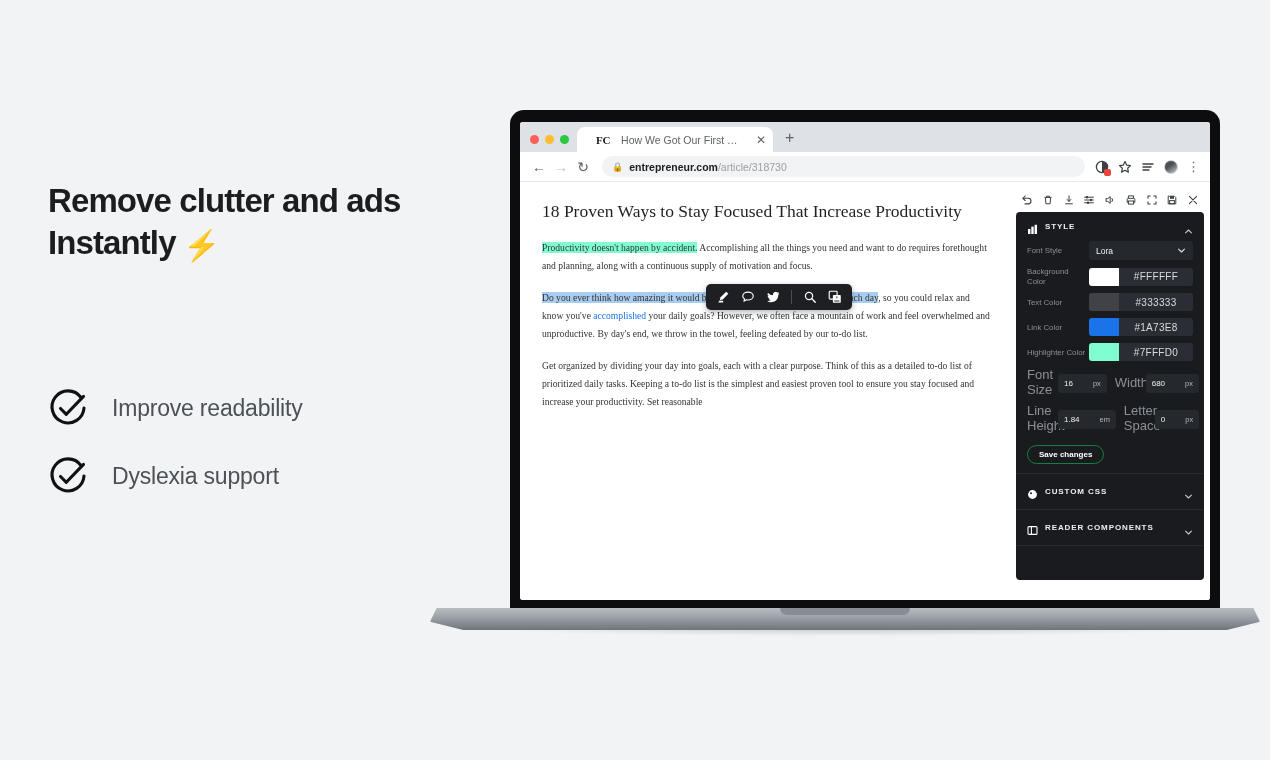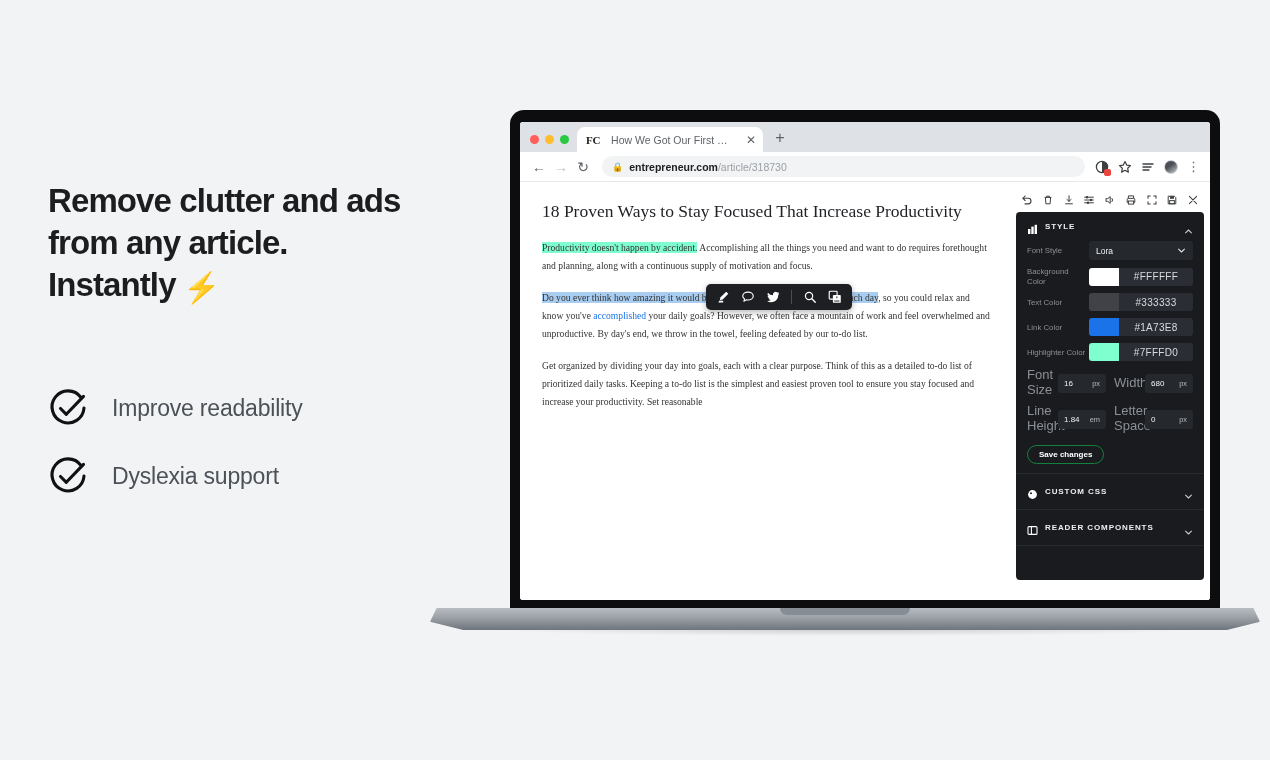--- a/index.html
+++ b/index.html
@@ -69,21 +69,21 @@
   
   .tabstrip {
     height: 30px; background: #dee1e6;
     display: flex; align-items: flex-end; padding-left: 6px;
   }
   .win-dots { display: flex; gap: 6px; align-items: center; padding: 0 8px 8px 4px; }
   .dot { width: 9px; height: 9px; border-radius: 50%; }
   .dot.r { background: #ff5f57; } .dot.y { background: #febc2e; } .dot.g { background: #28c840; }
   .tab {
     display: flex; align-items: center; gap: 11px;
-    height: 25px; padding: 0 7px 0 9px;
+    height: 25px; padding: 0 7px 0 19px;
     background: #fff; border-radius: 8px 8px 0 0;
     max-width: 196px;
   }
   .favicon {
     font-family: "Liberation Serif", serif; font-weight: bold;
     font-size: 11px; color: #1a1a1a; letter-spacing: -0.3px;
   }
   .tab-title {
     font-size: 10.5px; color: #5f6368; white-space: nowrap;
     overflow: hidden; text-overflow: ellipsis; max-width: 122px;
@@ -187,39 +187,38 @@
     font-size: 10px; color: #d9dbdf; letter-spacing: 0.3px;
   }
   .num-grid { display: flex; gap: 8px; margin-bottom: 6px; }
   .num-cell { flex: 1; display: flex; align-items: center; gap: 5px; }
   .num-lbl { font-size: 13px; color: #8b9097; width: 26px; flex: 0 0 26px; line-height: 1.15; }
   .num-box {
     flex: 1; height: 19px; background: #25282d; border-radius: 3px;
     display: flex; align-items: center; justify-content: space-between;
     padding: 0 6px; font-size: 8px; color: #f0f1f3;
   }
-  .num-unit { color: #b6babf; font-size: 7.4px; }
+  .num-unit { color: #b6babf; font-size: 7.4px; padding-left: 20px; }
   .save-btn {
     margin-top: 5px; display: inline-flex; align-items: center; justify-content: center;
     height: 19px; padding: 0 11px;
     border: 1px solid #15803d; border-radius: 10px;
     color: #fff; font-size: 8px; font-weight: bold;
   }
   .sec-divider { height: 1px; background: #26292e; margin: 0 0 0 0; }
   .collapsed { padding: 12px 11px; }
 </style>
 </head>
 <body>
 
 <div id="root">
 
   <div class="left-col">
     <h1 class="headline">
       <span class="ln">Remove clutter and ads</span>
-      <span class="ln">from any article.</span>
       <span class="ln">
         <span>Instantly</span><span class="bolt">⚡</span>
       </span>
     </h1>
   </div>
 
   <div class="features">
     <div class="feature-row">
       <span class="check-icon">
         <svg viewBox="0 0 40 40" width="40" height="40">

